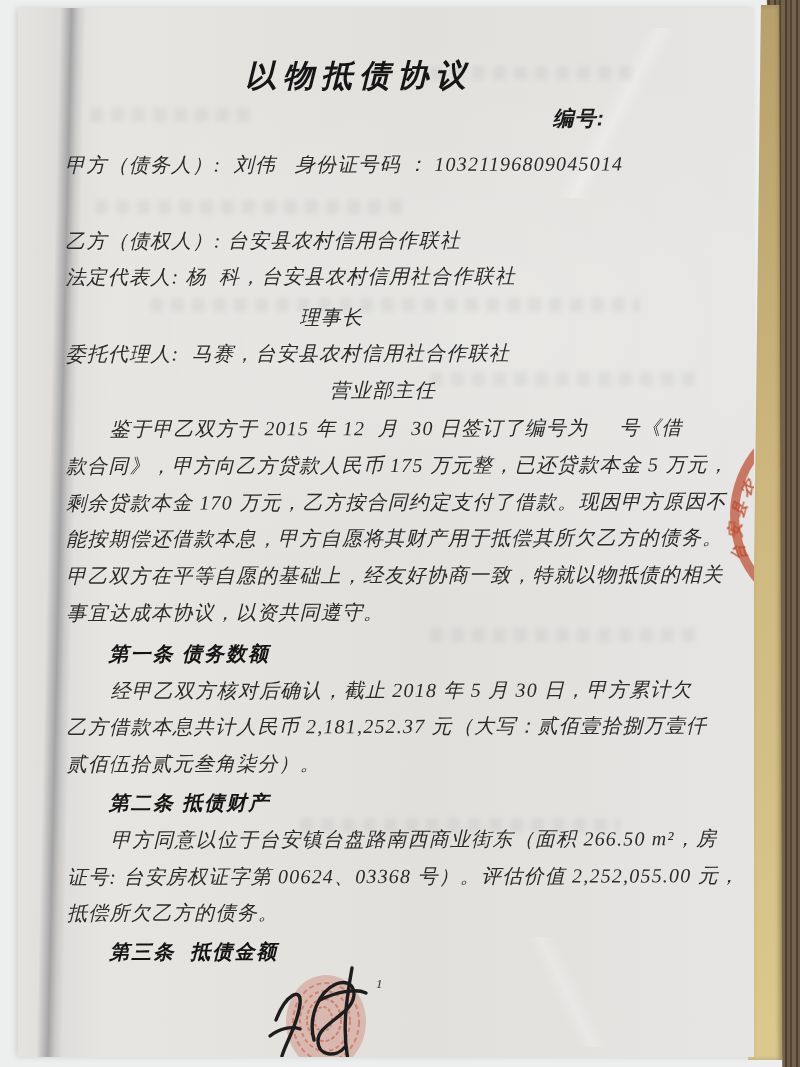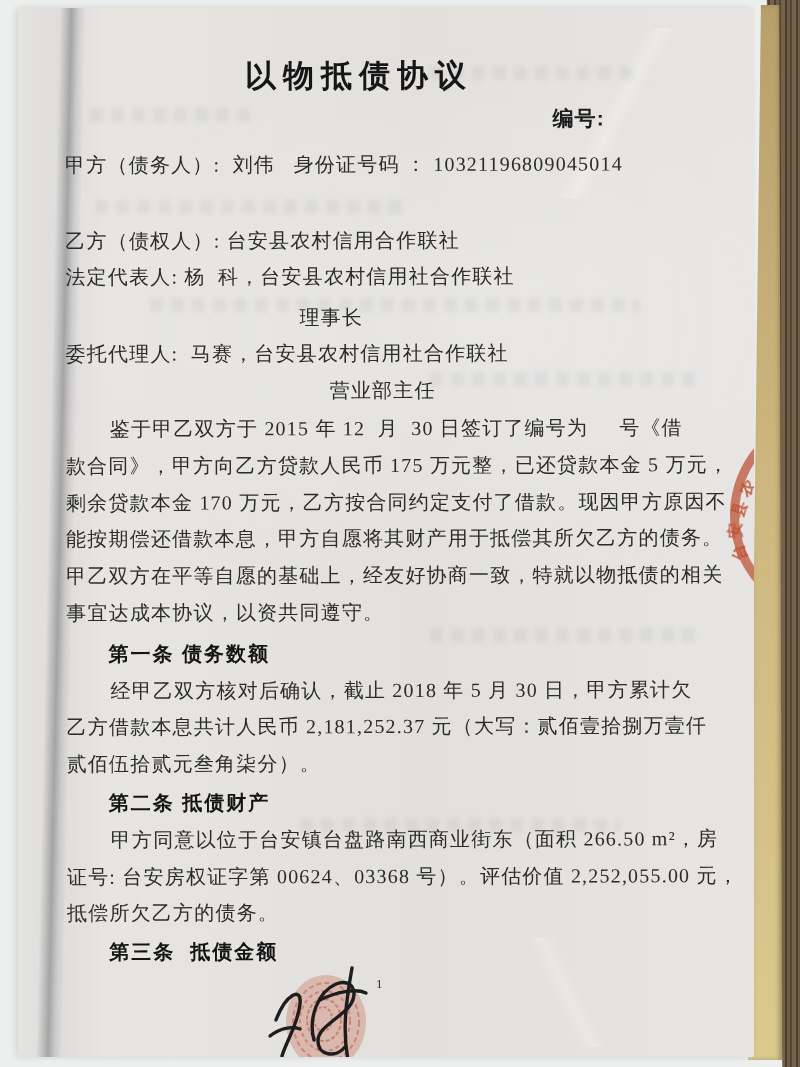--- a/index.html
+++ b/index.html
@@ -3,21 +3,21 @@
 <meta charset="utf-8">
 <style>
   * { margin: 0; padding: 0; box-sizing: border-box; }
   html, body { width: 800px; height: 1067px; }
   body {
     background: #edefee;
     font-family: "Liberation Serif", "DejaVu Serif", serif;
     overflow: hidden;
     position: relative;
   }
-  .photo { position: absolute; inset: 0; }
+  .photo { position: absolute; inset: 0; font-style: italic; }
 
   
   .wood {
     position: absolute; top: 0; bottom: 0; right: 0; width: 46px;
     background:
       repeating-linear-gradient(to right,
         rgba(110,93,70,.9) 0 3px, rgba(80,67,53,.9) 3px 5px,
         rgba(118,100,74,.9) 5px 9px, rgba(72,61,49,.9) 9px 11px),
       #5e5140;
     clip-path: polygon(28% 0, 100% 0, 100% 100%, 62% 100%);

